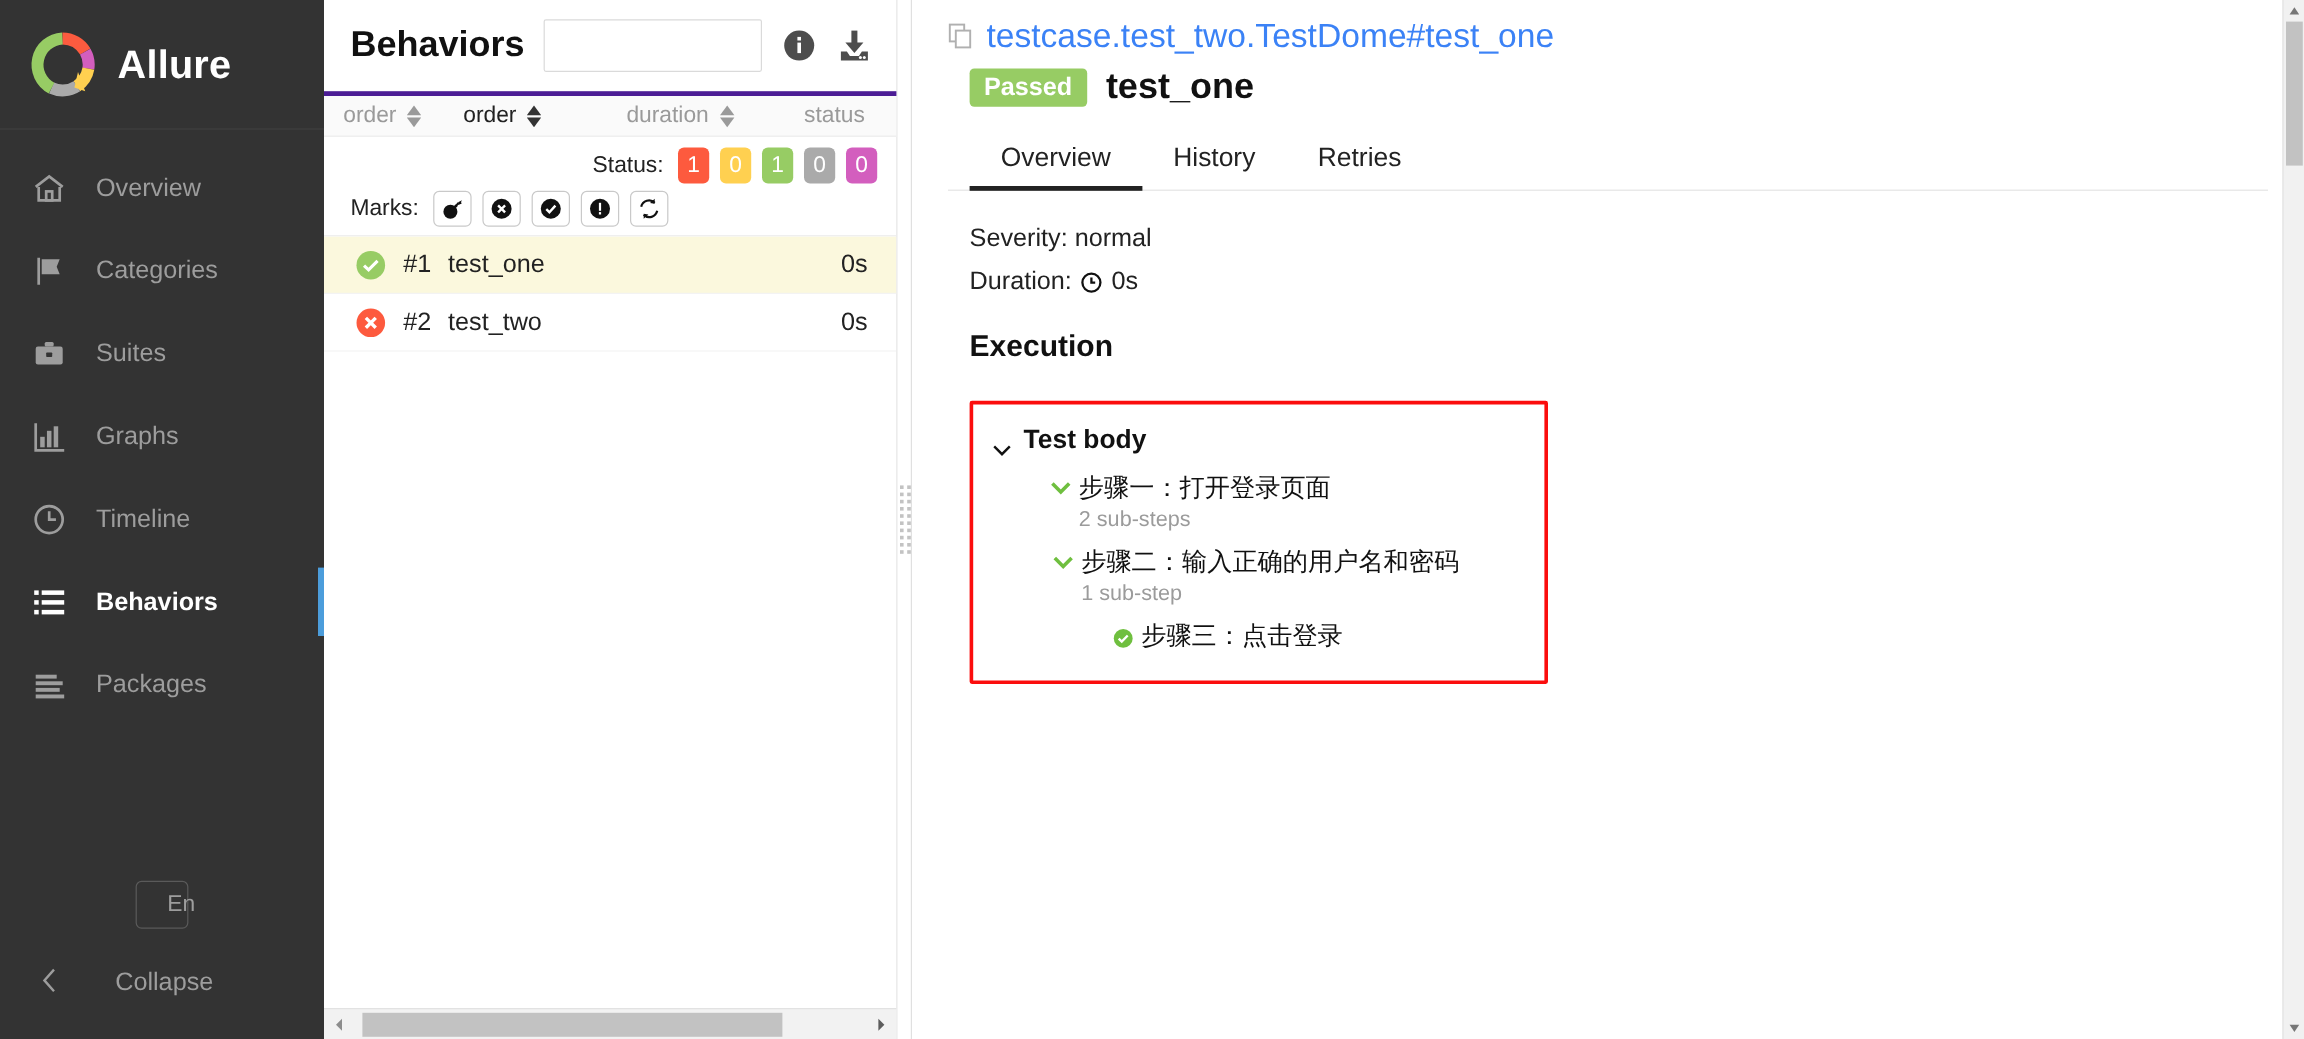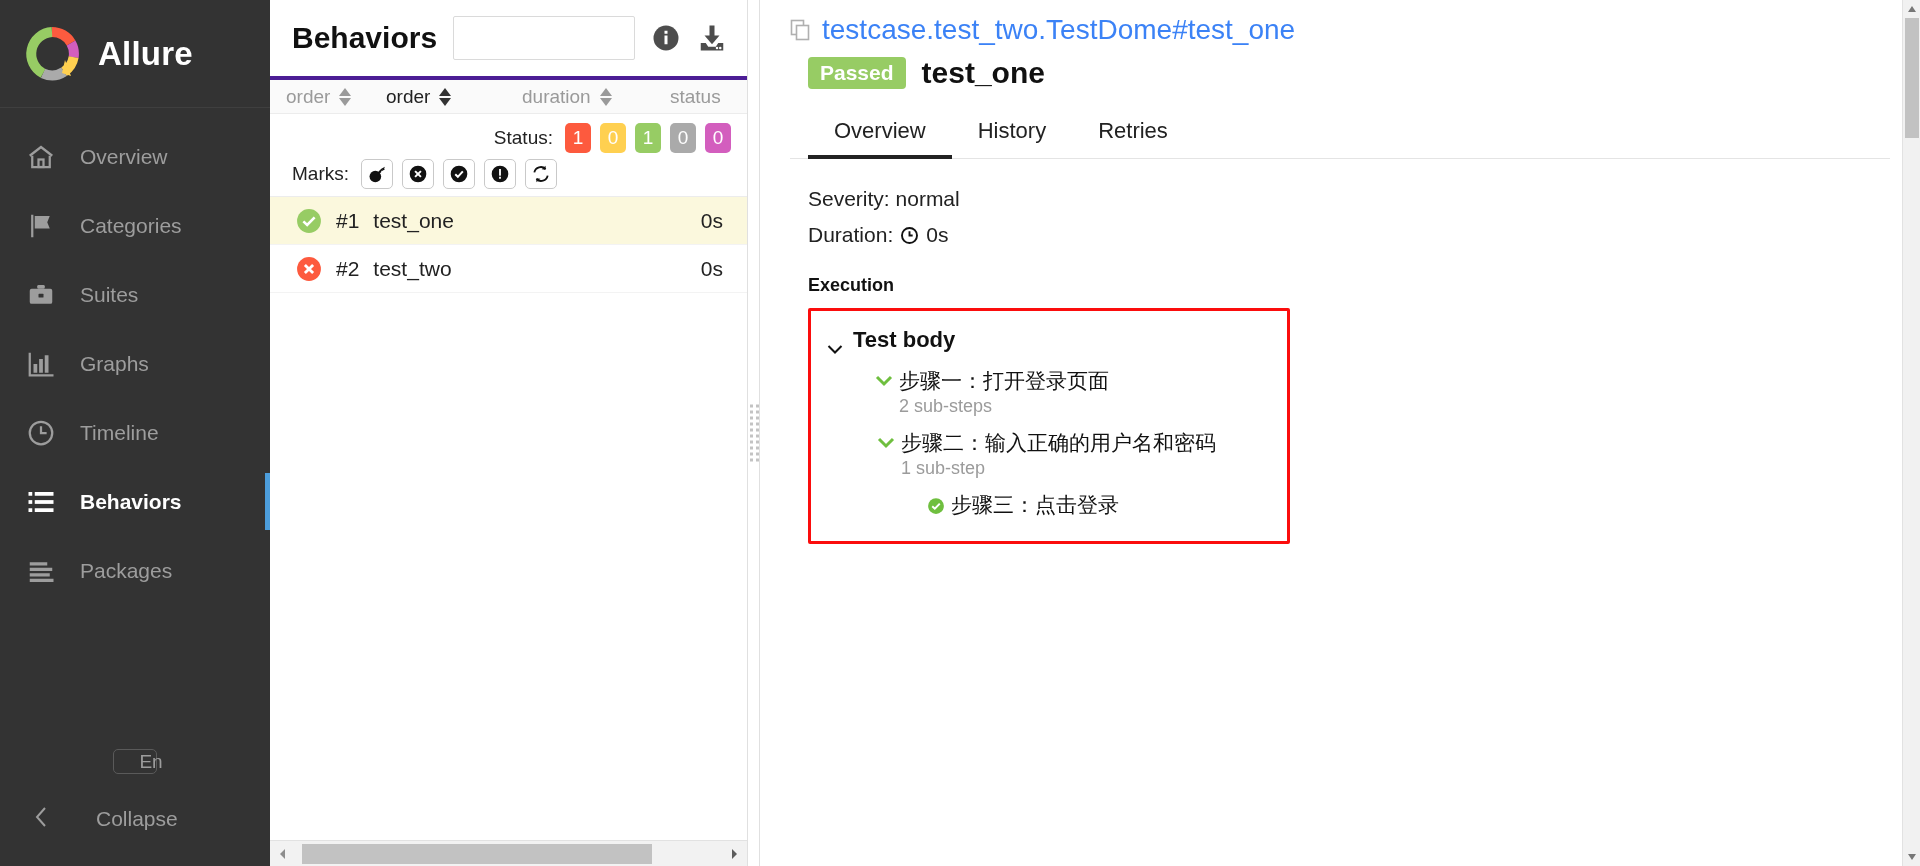--- a/index.html
+++ b/index.html
@@ -40,21 +40,21 @@
     content: ""; position: absolute; right: 0; top: 6px; bottom: 6px;
     width: 5px; background: #4c9ddb;
   }
   .nav-icon { width: 30px; height: 30px; display: block; flex: 0 0 30px; }
   .nav-icon svg { display: block; }
 
   .sidebar-footer {
     margin-top: auto; padding-bottom: 24px;
   }
   .lang-btn {
-    width: 44px; height: 25px; margin: 0 auto 22px auto;
+    width: 44px; height: 40px; margin: 0 auto 22px auto;
     border: 1px solid #5a5a5a; border-radius: 5px;
     display: flex; align-items: center; justify-content: center;
     color: #9d9d9d; font-size: 19px; cursor: pointer; padding-left: 32px;
   }
   .collapse-row {
     display: flex; align-items: center; gap: 44px;
     padding-left: 30px; cursor: pointer; height: 46px;
   }
   .collapse-row .collapse-label { font-size: 21px; color: #9d9d9d; }
 
@@ -174,21 +174,21 @@
     font-size: 22px; color: #222; padding: 10px 26px 14px 26px; cursor: pointer;
     position: relative;
   }
   .tab.active::after {
     content: ""; position: absolute; left: 0; right: 0; bottom: -1px; height: 4px; background: #222;
   }
 
   .meta { padding: 22px 0 0 18px; font-size: 21px; color: #222; }
   .meta-line { padding: 6px 0; display: flex; align-items: center; gap: 7px; }
   .clock-icon { width: 19px; height: 19px; display:inline-block; }
-  .section-title { font-size: 18px; font-weight: bold; color: #111; margin: 22px 0 12px 18px; }
+  .section-title { font-size: 25px; font-weight: bold; color: #111; margin: 22px 0 30px 18px; }
 
   .testbody-box {
     margin-left: 18px; border: 3px solid #fb0d0d; border-radius: 2px;
     width: 482px; padding: 10px 0 18px 0; position: relative;
   }
   .tb-head {
     display: flex; align-items: center; gap: 10px; padding: 6px 0 6px 16px;
     font-size: 22px; font-weight: bold; color: #111; cursor: pointer;
   }
   .chev { width: 16px; height: 11px; display:inline-block; }

